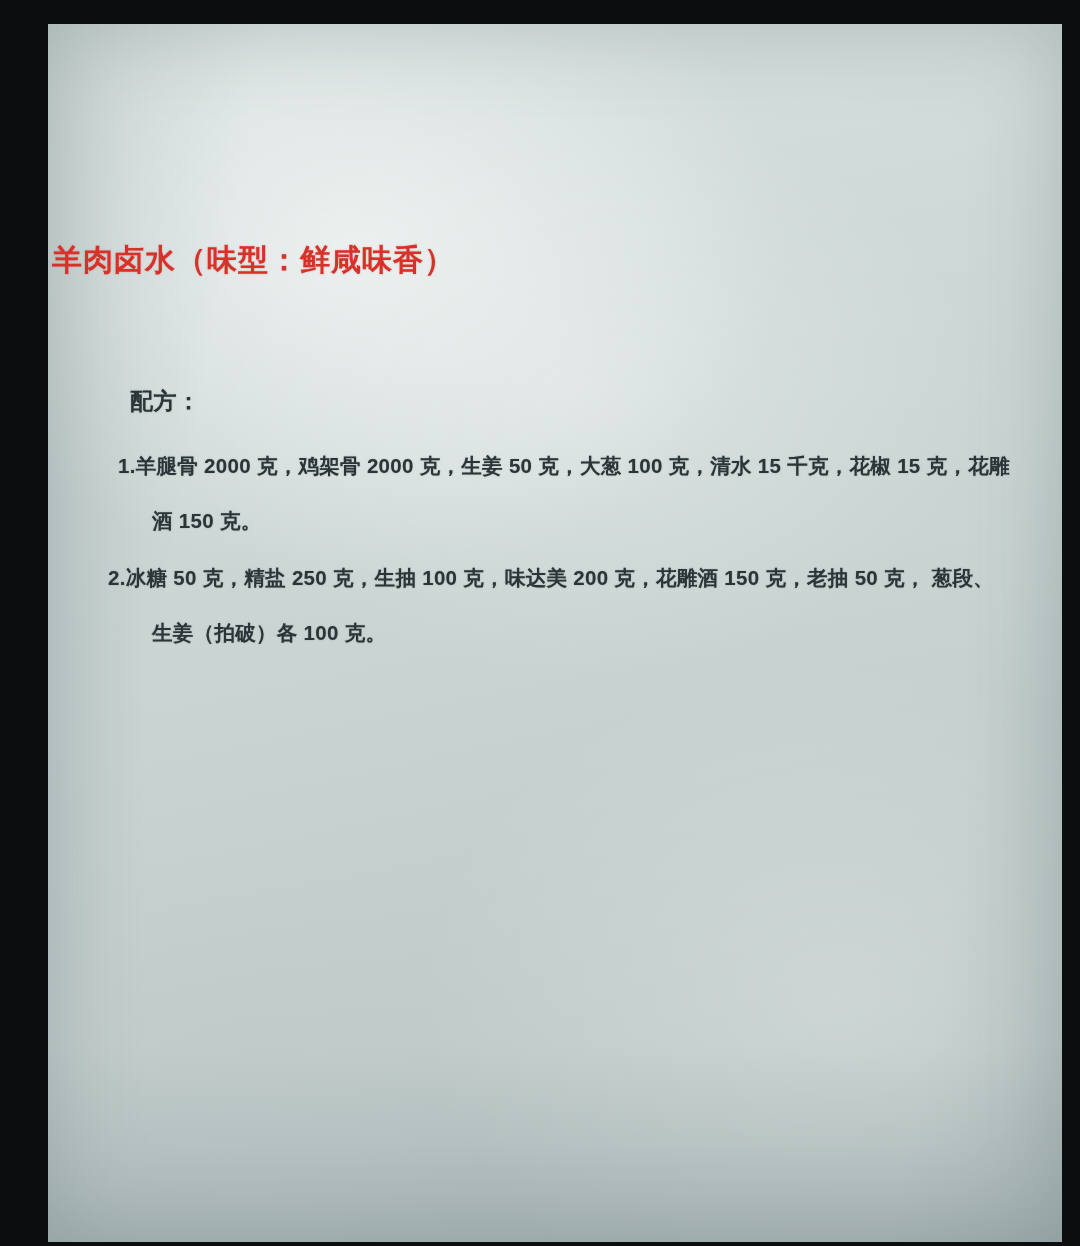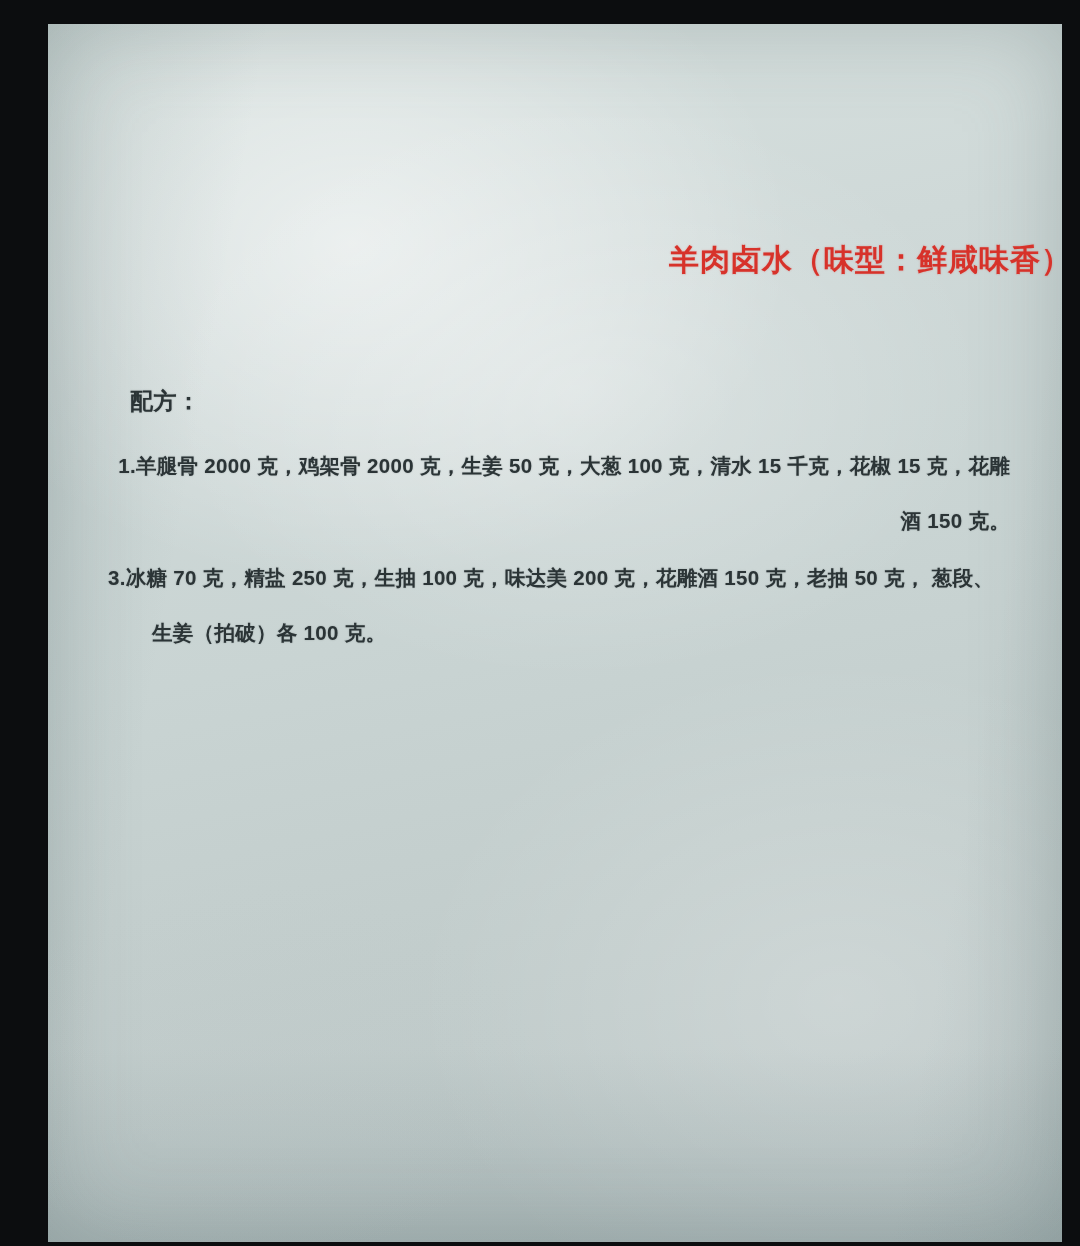--- a/index.html
+++ b/index.html
@@ -51,23 +51,23 @@
 
   .doc {
     position: relative;
     z-index: 2;
     padding: 0;
   }
 
   .doc-title {
     position: absolute;
     top: 216px;
-    left: 10px;
+    left: 4px;
     width: 100%;
-    text-align: right;
+    text-align: left;
     color: #d7322a;
     font-weight: bold;
     font-size: 30px;
     letter-spacing: 1px;
     text-shadow: 0 0 2px rgba(215,50,42,0.35);
   }
 
   .section-label {
     position: absolute;
     top: 362px;
@@ -89,36 +89,36 @@
   .para {
     color: #2b3436;
     font-size: 20.5px;
     font-weight: bold;
     line-height: 55px;
     letter-spacing: 0.3px;
     text-shadow: 0 0 1.6px rgba(40,50,52,0.30);
     margin: 0 0 2px 0;
     white-space: pre-wrap;
   }
-  .para.p1 { padding-left: 42px; text-indent: -34px; text-align: right; }
+  .para.p1 { padding-left: 42px; text-indent: -34px; }
   .para.p2 { padding-left: 42px; text-indent: -34px; }
   .para.p3 { padding-left: 42px; text-indent: -44px; }
 
   
   .soft { filter: blur(0.35px); }
 </style>
 </head>
 <body>
 
 <div id="paper">
   <div class="doc">
 
     <div class="doc-title soft">羊肉卤水（味型：鲜咸味香）</div>
 
     <div class="section-label soft">配方：</div>
 
     <div class="body-block">
       <p class="para p1 soft">1.羊腿骨 2000 克，鸡架骨 2000 克，生姜 50 克，大葱 100 克，清水 15 千克，花椒 15 克，花雕酒 150 克。</p>
-      <p class="para p3 soft">3.冰糖 70 克，精盐 250 克，生抽 100 克，味达美 200 克，花雕酒 150 克，老抽 50 克， 葱段、生姜（拍破）各 100 克。</p>
+      <p class="para p3 soft">2.冰糖 50 克，精盐 250 克，生抽 100 克，味达美 200 克，花雕酒 150 克，老抽 50 克， 葱段、生姜（拍破）各 100 克。</p>
     </div>
 
   </div>
 </div>
 
 </body></html>

